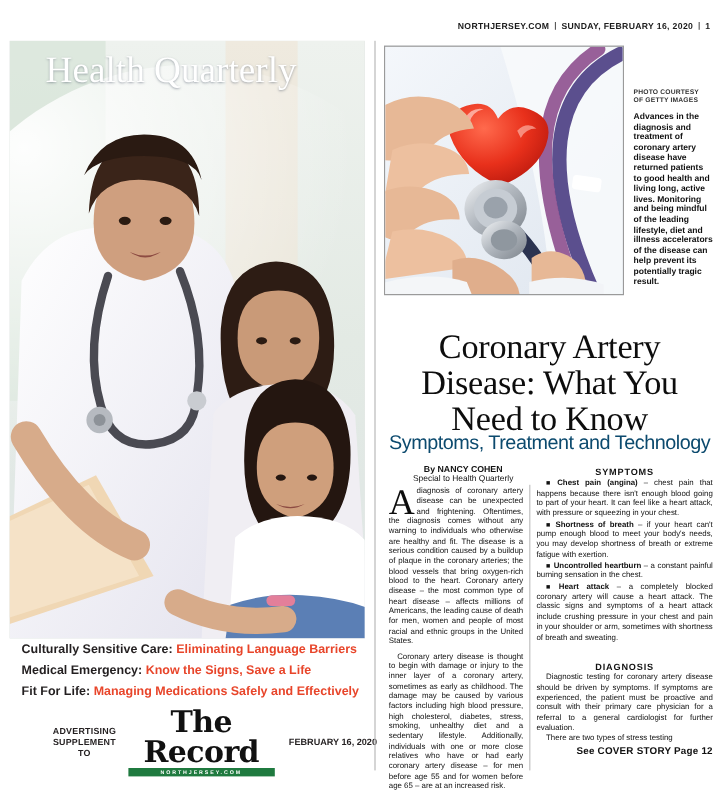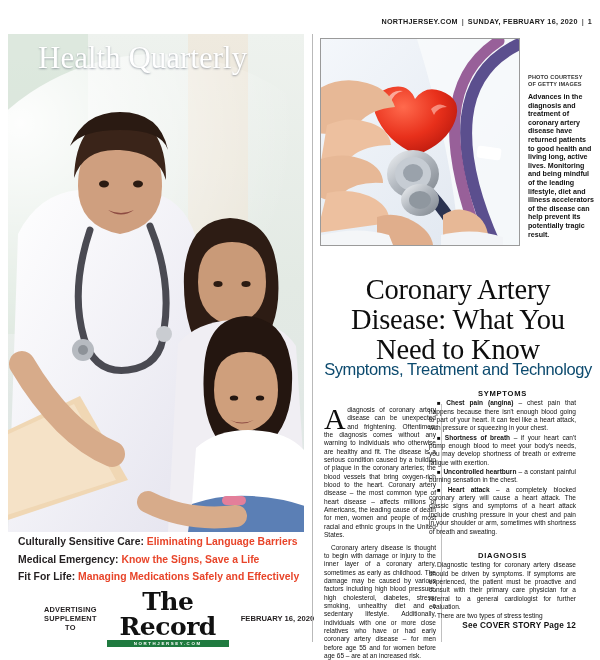--- a/index.html
+++ b/index.html
@@ -97,21 +97,21 @@
     position:absolute;left:324px;top:406px;width:112px;
     font-size:6.55px;line-height:8.35px;color:#111;text-align:justify;
   }
   .bodycol p{margin:0 0 4px 0;}
   .dropcap{
     float:left;font-family:"Liberation Serif", serif;font-size:30px;line-height:23px;
     font-weight:normal;margin:1px 1.5px 0 0;color:#0d0d0d;
   }
 
   .sidecol{
-    position:absolute;left:429px;top:390px;width:147px;
+    position:absolute;left:447px;top:390px;width:147px;
     font-size:6.55px;line-height:8.35px;color:#111;text-align:justify;
   }
   .sidecol p{margin:0 0 1px 0;text-indent:8px;}
   .sec-head{
     text-align:center;font-size:7.6px;font-weight:bold;letter-spacing:.7px;
     color:#111;margin:0 0 1px 0;text-indent:0;
   }
   .sec-head.second{margin-top:16px;}
   .bullet{font-weight:bold;}
   .bullet::before{content:"\25A0";margin-right:2.5px;font-size:6px;}
@@ -278,20 +278,24 @@
 
   <div class="caption">
     <div class="cap-credit">PHOTO COURTESY</div>
     <div class="cap-credit">OF GETTY IMAGES</div>
     <div class="cap-body">Advances in the diagnosis and treatment of coronary artery disease have returned patients to good health and living long, active lives. Monitoring and being mindful of the leading lifestyle, diet and illness accelerators of the disease can help prevent its potentially tragic result.</div>
   </div>
 
   <h1 class="headline">Coronary Artery Disease: What You Need to Know</h1>
   <div class="deck">Symptoms, Treatment and Technology</div>
 
+  <div class="byline">
+    <div>By NANCY COHEN</div>
+    <div class="sub">Special to Health Quarterly</div>
+  </div>
 
   <div class="colrule"></div>
 
   <div class="bodycol">
     <p><span class="dropcap">A</span><span>diagnosis of coronary artery disease can be unexpected and frightening. Oftentimes, the diagnosis comes without any warning to individuals who otherwise are healthy and fit. The disease is a serious condition caused by a buildup of plaque in the coronary arteries; the blood vessels that bring oxygen-rich blood to the heart. Coronary artery disease – the most common type of heart disease – affects millions of Americans, the leading cause of death for men, women and people of most racial and ethnic groups in the United States.</span></p>
     <p style="text-indent:7px">Coronary artery disease is thought to begin with damage or injury to the inner layer of a coronary artery, sometimes as early as childhood. The damage may be caused by various factors including high blood pressure, high cholesterol, diabetes, stress, smoking, unhealthy diet and a sedentary lifestyle. Additionally, individuals with one or more close relatives who have or had early coronary artery disease – for men before age 55 and for women before age 65 – are at an increased risk.</p>
   </div>
 
   <div class="sidecol">
     <div class="sec-head">SYMPTOMS</div>

